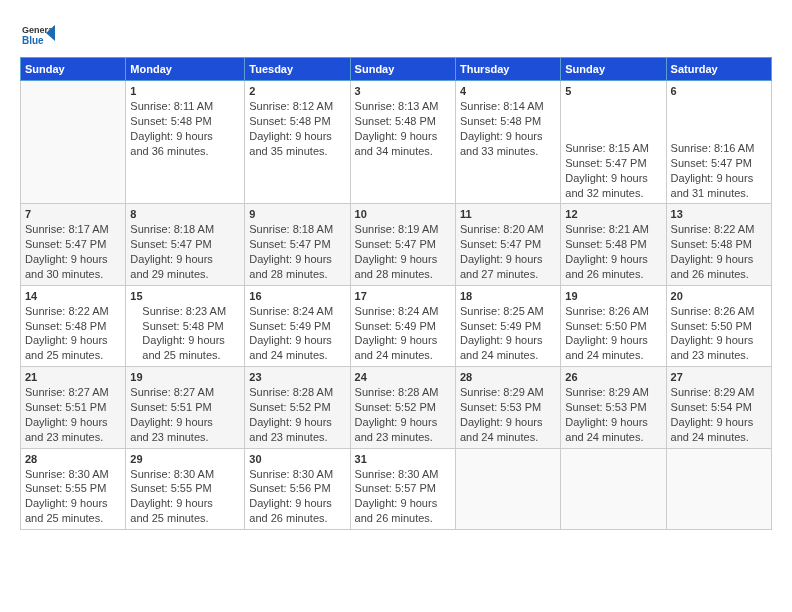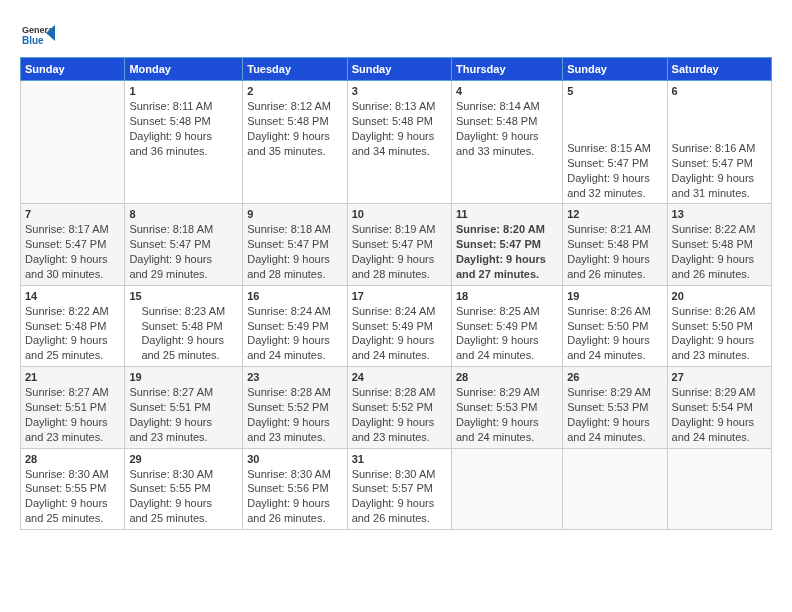--- a/index.html
+++ b/index.html
@@ -187,21 +187,21 @@
           </td>
           <td>
             <span class="day-num">10</span>
             <div class="day-info" style="white-space: pre-line;">Sunrise: 8:19 AM
 Sunset: 5:47 PM
 Daylight: 9 hours
 and 28 minutes.</div>
           </td>
           <td>
             <span class="day-num">11</span>
-            <div class="day-info" style="white-space: pre-line; font-weight: bold;">Sunrise: 8:20 AM
+            <div class="day-info" style="white-space: pre-line;">Sunrise: 8:20 AM
 Sunset: 5:47 PM
 Daylight: 9 hours
 and 27 minutes.</div>
           </td>
           <td>
             <span class="day-num">12</span>
             <div class="day-info" style="white-space: pre-line;">Sunrise: 8:21 AM
 Sunset: 5:48 PM
 Daylight: 9 hours
 and 26 minutes.</div>

